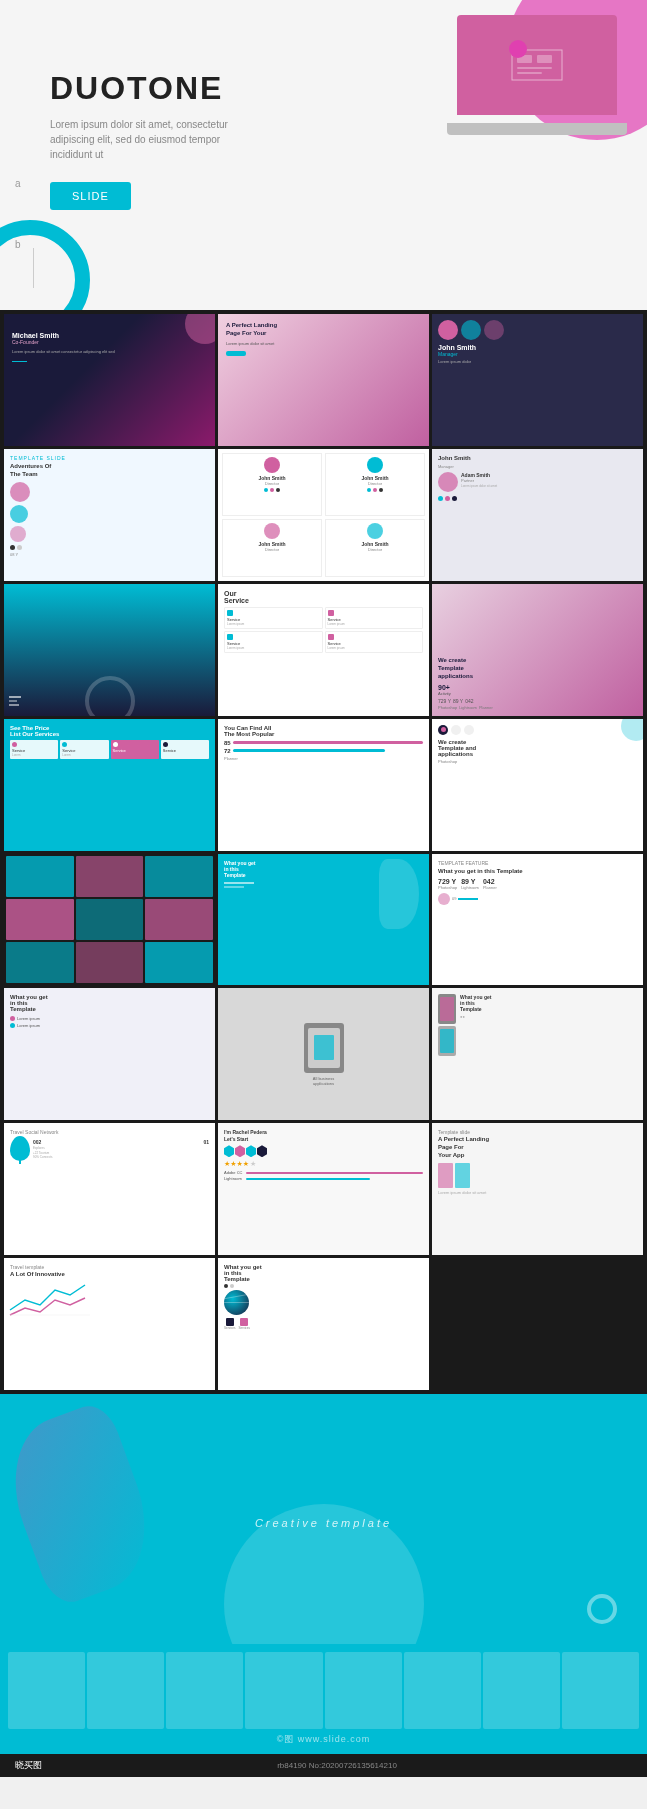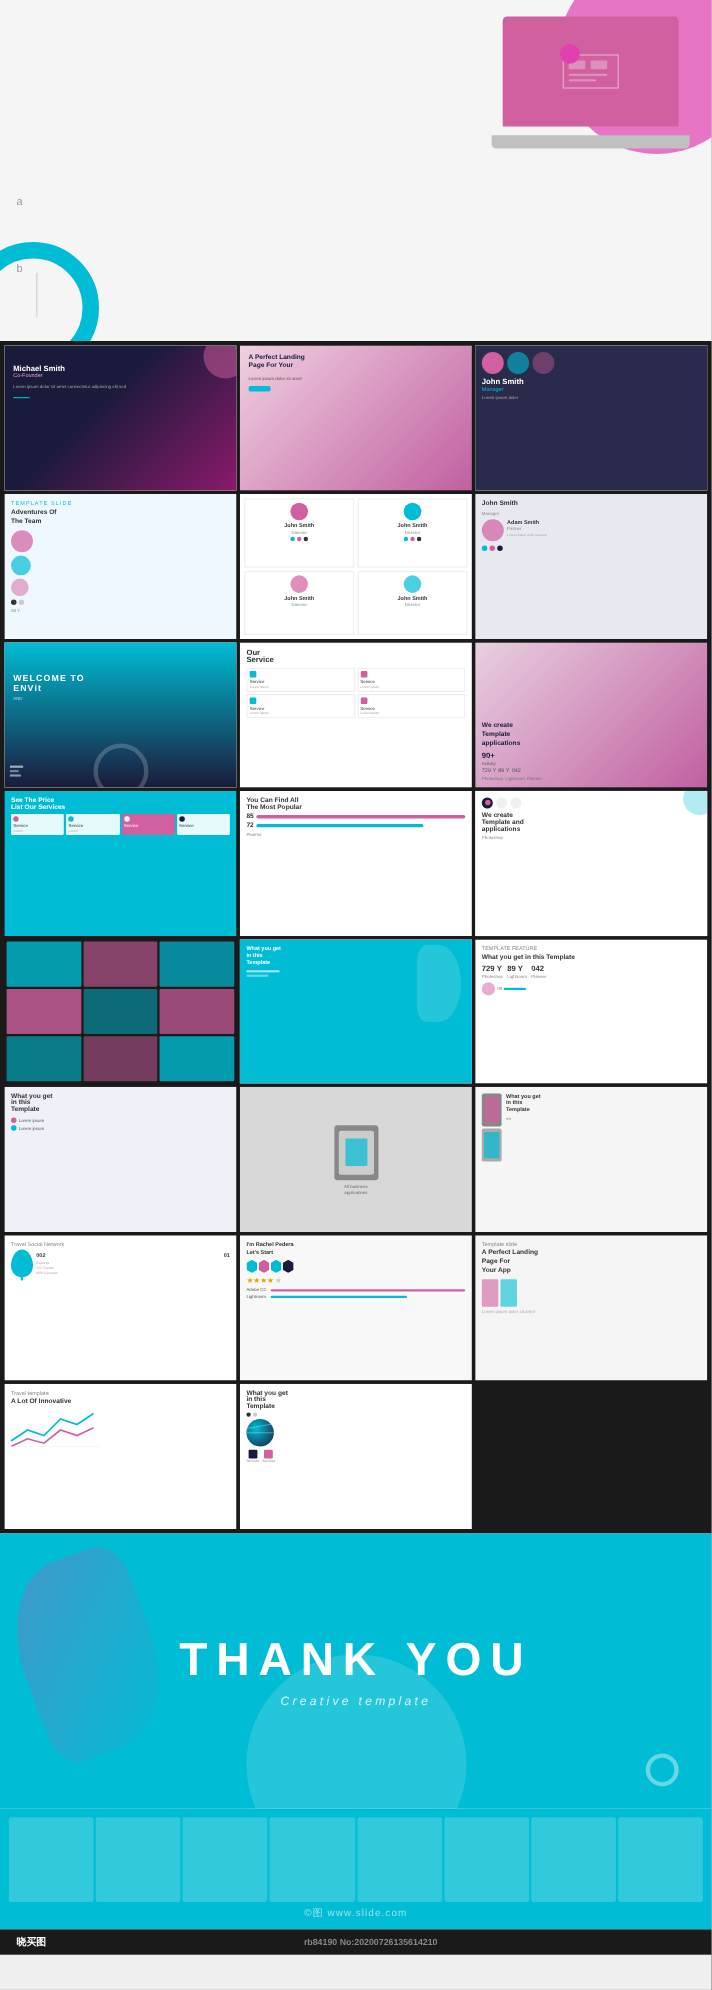--- a/index.html
+++ b/index.html
@@ -179,21 +179,20 @@
     }
 
     
     .bottom-bar {
       width: 647px;
       background: #1a1a1a;
       padding: 5px 15px;
       display: flex;
       align-items: center;
       justify-content: space-between;
-      font-weight: bold;
     }
     .bottom-logo { font-size: 9px; color: #fff; }
     .bottom-url { font-size: 8px; color: #888; }
     .bottom-date { font-size: 8px; color: #888; }
 
     
     .laptop-shape {
       width: 180px;
       height: 130px;
       position: relative;
@@ -236,20 +235,25 @@
         <rect x="30" y="10" width="15" height="8" fill="rgba(255,255,255,0.3)" rx="1"></rect>
         <rect x="10" y="22" width="35" height="2" fill="rgba(255,255,255,0.3)" rx="1"></rect>
         <rect x="10" y="27" width="25" height="2" fill="rgba(255,255,255,0.3)" rx="1"></rect>
       </svg>
     </div>
     <div class="laptop-keyboard"></div>
   </div>
 
   <div style="position:absolute; right:120px; top:40px; width:18px; height:18px; border-radius:50%; background:#e040b0;"></div>
 
+  <div style="margin-top: 10px;">
+    <h1 class="hero-title">DUOTONE</h1>
+    <p class="hero-subtitle">Lorem ipsum dolor sit amet, consectetur adipiscing elit, sed do eiusmod tempor incididunt ut</p>
+    <button class="hero-btn">SLIDE</button>
+  </div>
 
   <div class="hero-ab">
     <div>a</div>
     <div class="hero-ab-line"></div>
     <div style="margin-top: 50px;">b</div>
   </div>
 </div>
 
 <div class="slides-section">
   <div class="slides-grid">
@@ -358,25 +362,20 @@
           <div style="width:5px;height:5px;border-radius:50%;background:#d060a0;"></div>
           <div style="width:5px;height:5px;border-radius:50%;background:#1a1a3a;"></div>
         </div>
       </div>
     </div>
 
     <div class="slide-thumb">
       <div style="background:linear-gradient(180deg,#00bcd4 0%,#1a1a3a 100%); height:100%; padding:8px; position:relative; overflow:hidden;">
 
         <div style="position:absolute; bottom:-10px; left:50%; transform:translateX(-50%); width:50px; height:50px; border-radius:50%; border:4px solid rgba(255,255,255,0.2); background:transparent;"></div>
-        <div style="margin-top:20px;">
-          <div style="font-size:8px;font-weight:900;color:#fff;letter-spacing:1px;">WELCOME TO</div>
-          <div style="font-size:8px;font-weight:900;color:#fff;letter-spacing:1px;">ENVit</div>
-          <div style="font-size:4px;color:rgba(255,255,255,0.7);margin-top:2px;">AND</div>
-        </div>
         <div style="position:absolute;left:5px;bottom:10px;display:flex;flex-direction:column;gap:2px;">
           <div style="width:12px;height:2px;background:rgba(255,255,255,0.6);"></div>
           <div style="width:8px;height:2px;background:rgba(255,255,255,0.4);"></div>
           <div style="width:10px;height:2px;background:rgba(255,255,255,0.5);"></div>
         </div>
       </div>
     </div>
 
     <div class="slide-thumb">
       <div style="background:#fff; height:100%; padding:6px;">
@@ -687,21 +686,20 @@
       </div>
     </div>
 
   </div>
 </div>
 
 <div class="thank-section">
   <div class="thank-brush"></div>
   <div class="thank-circle-left"></div>
   <div style="position:absolute;right:30px;bottom:20px;width:30px;height:30px;border-radius:50%;border:4px solid rgba(255,255,255,0.4);"></div>
-  <h2 class="thank-title">THANK    YOU</h2>
   <p class="thank-sub">Creative template</p>
 </div>
 
 <div class="footer-section">
   <div class="footer-grid">
     <div class="footer-cell"></div>
     <div class="footer-cell"></div>
     <div class="footer-cell"></div>
     <div class="footer-cell"></div>
     <div class="footer-cell"></div>

